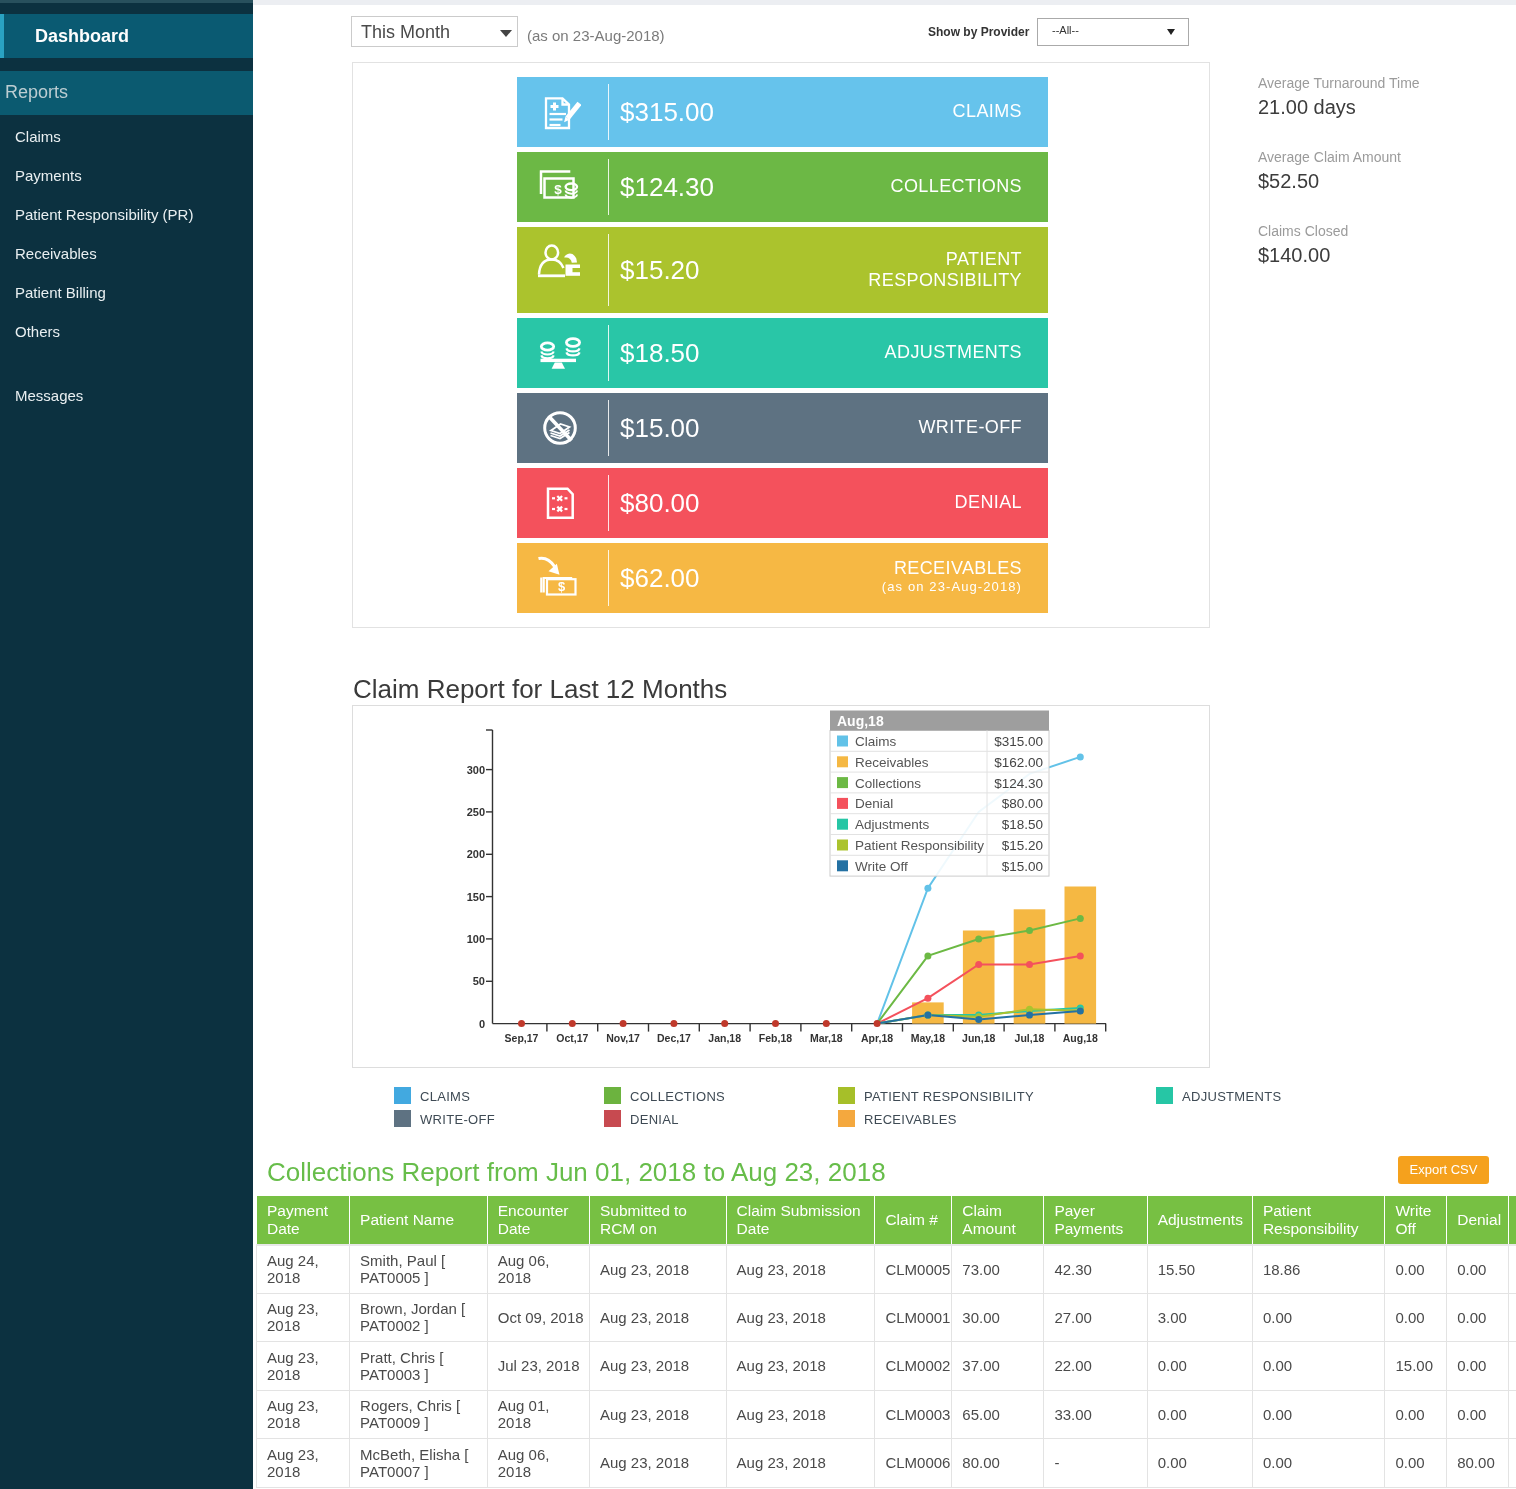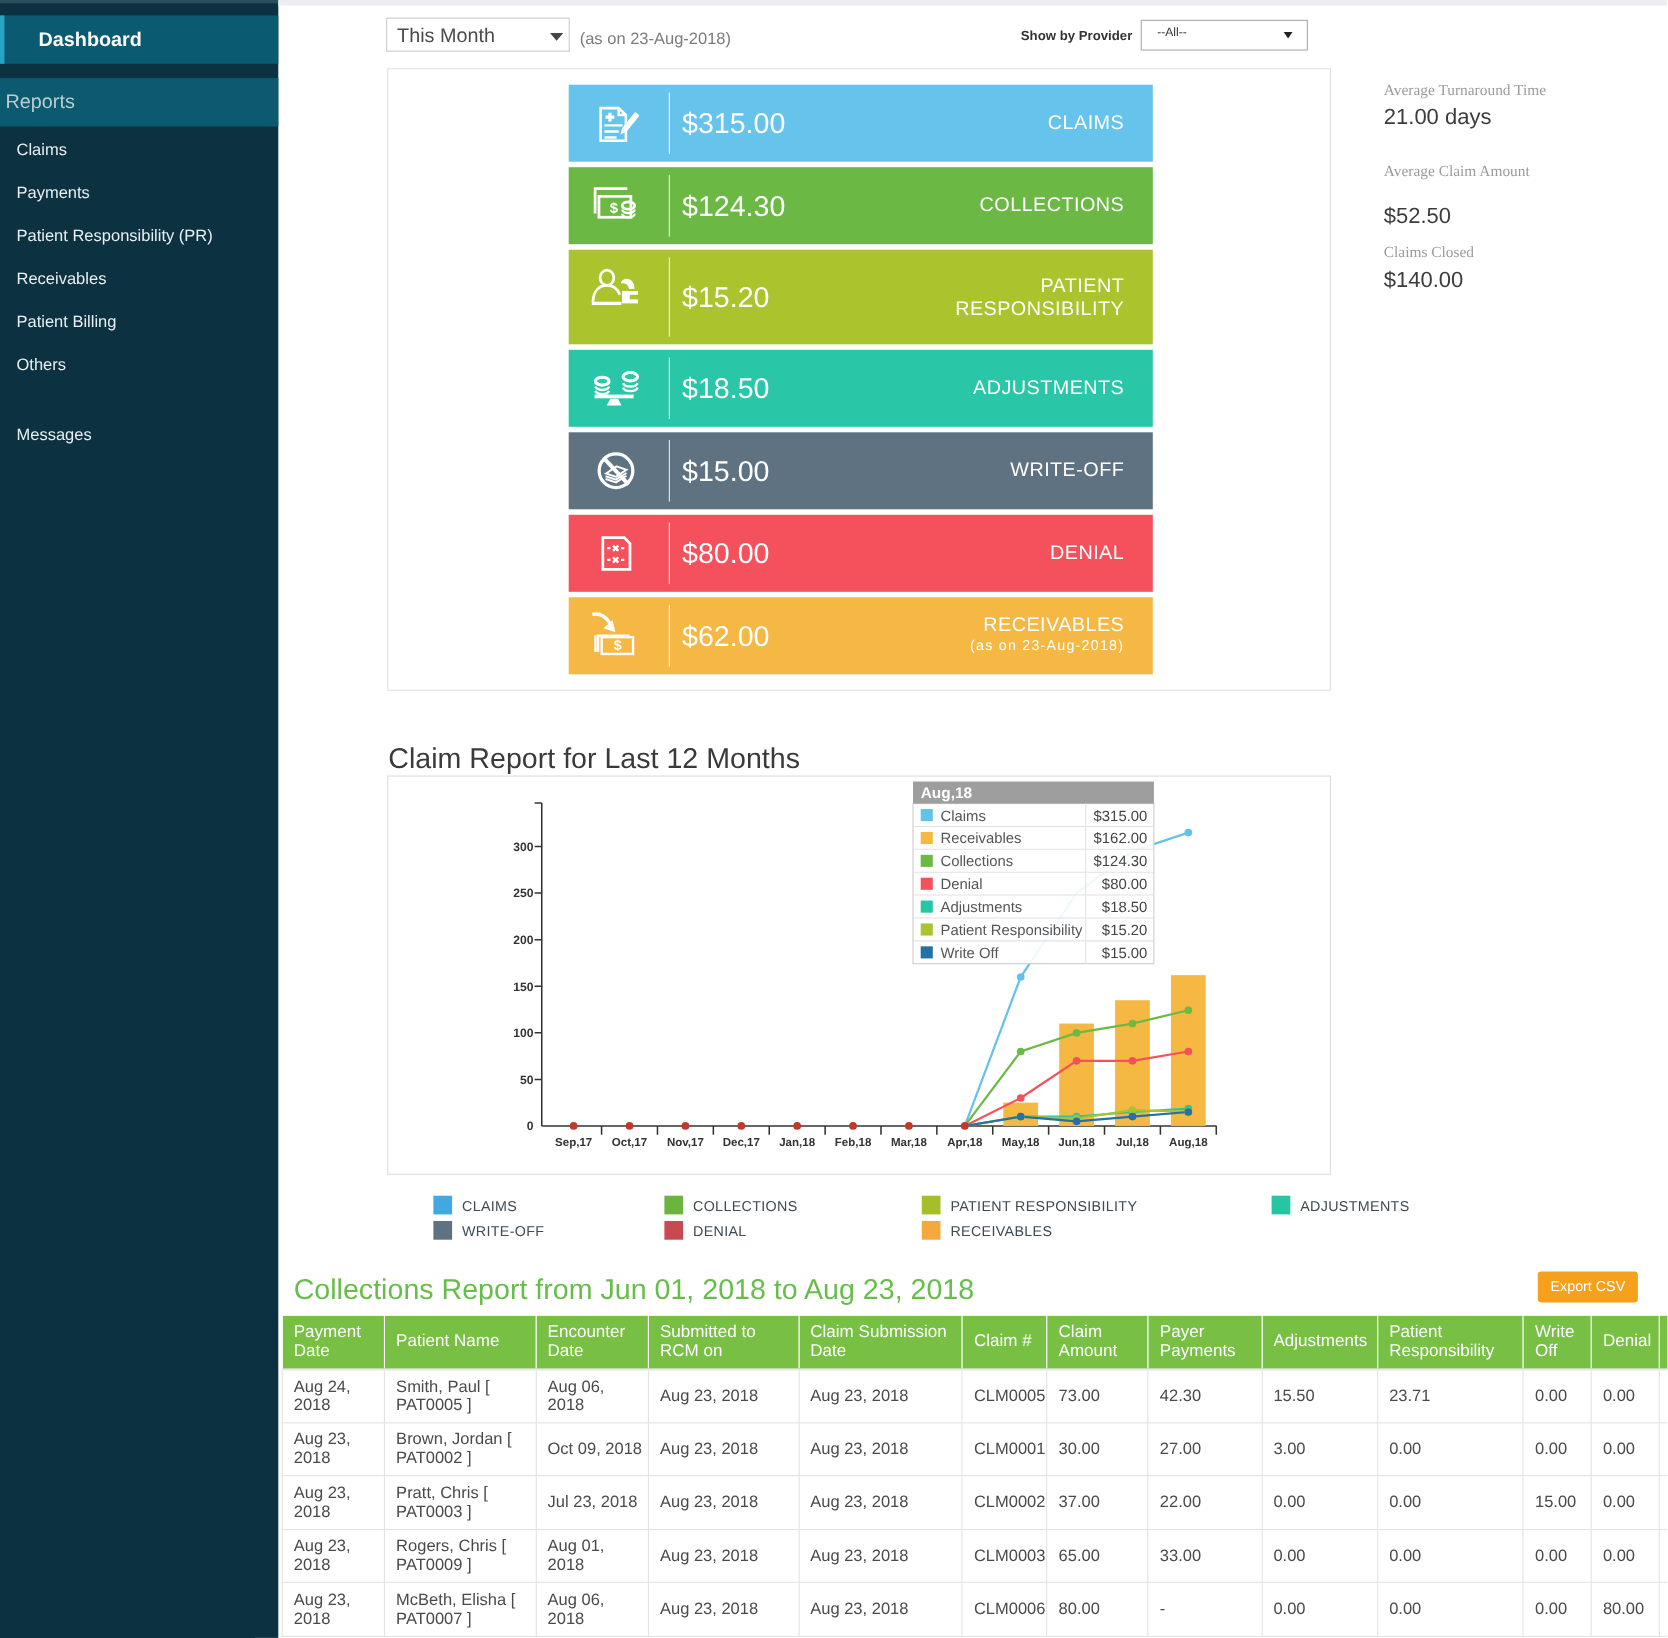--- a/index.html
+++ b/index.html
@@ -29,21 +29,21 @@
 
 #cards-panel { position:absolute; left:352px; top:62px; width:858px; height:566px; border:1px solid #e2e2e2; background:#fff; }
 .card { position:absolute; left:164px; width:531px; color:#fff; }
 .card .sep { position:absolute; left:91px; top:7px; bottom:7px; width:1px; background:rgba(255,255,255,.85); }
 .card .amt { position:absolute; left:103px; font-size:26px; color:#fff; }
 .card .lbl { position:absolute; right:26px; font-size:18px; text-align:right; color:#fff; letter-spacing:.4px; }
 .card .sub { font-size:13px; letter-spacing:1.1px; font-weight:normal; }
 .card .ico { position:absolute; left:18px; width:46px; height:46px; }
 
 
-.stat-l { position:absolute; left:1258px; font-size:14px; color:#9b9b9b;font-family:Liberation Serif, serif; }
+.stat-l { position:absolute; left:1258px; font-size:14px; color:#9b9b9b; }
 .stat-v { position:absolute; left:1258px; font-size:20px; color:#3c3c3c; }
 
 
 #chart-title { position:absolute; left:353px; top:674px; font-size:26px; color:#3a3a3a; }
 #chart-panel { position:absolute; left:352px; top:705px; width:858px; height:363px; border:1px solid #ddd; background:#fff; }
 
 
 .lg-sq { position:absolute; width:17px; height:17px; }
 .lg-t { position:absolute; font-size:13px; color:#3e4a54; letter-spacing:.3px; }
 
@@ -214,21 +214,21 @@
       </svg></div>
       <div class="sep"></div>
       <div class="amt" style="top:20px;">$62.00</div>
       <div class="lbl" style="top:15px;">RECEIVABLES<div class="sub">(as on 23-Aug-2018)</div></div>
     </div>
   </div>
 
   <div class="stat-l" style="top:75px;">Average Turnaround Time</div>
   <div class="stat-v" style="top:96px;">21.00 days</div>
   <div class="stat-l" style="top:149px;">Average Claim Amount</div>
-  <div class="stat-v" style="top:186px;text-align:right;">$52.50</div>
+  <div class="stat-v" style="top:170px;text-align:right;">$52.50</div>
   <div class="stat-l" style="top:223px;">Claims Closed</div>
   <div class="stat-v" style="top:244px;">$140.00</div>
 
   <div id="chart-title">Claim Report for Last 12 Months</div>
   <div id="chart-panel">
   <svg width="856" height="361" viewBox="0 0 856 361" style="position:absolute;left:0;top:0;">
 
     <g stroke="#333" stroke-width="1.4" fill="none">
       <line x1="139.5" y1="24" x2="139.5" y2="317.6"></line>
       <line x1="133" y1="24" x2="139.5" y2="24"></line>
@@ -416,21 +416,21 @@
     <tr>
       <td>Aug 24,<br>2018</td>
           <td>Smith, Paul [<br>PAT0005 ]</td>
           <td>Aug 06,<br>2018</td>
           <td>Aug 23, 2018</td>
           <td>Aug 23, 2018</td>
           <td>CLM0005</td>
           <td>73.00</td>
           <td>42.30</td>
           <td>15.50</td>
-          <td>23.71</td>
+          <td>18.86</td>
           <td>0.00</td>
           <td>0.00</td>
           <td></td>
     </tr>
     <tr>
       <td>Aug 23,<br>2018</td>
           <td>Brown, Jordan [<br>PAT0002 ]</td>
           <td>Oct 09, 2018</td>
           <td>Aug 23, 2018</td>
           <td>Aug 23, 2018</td>

